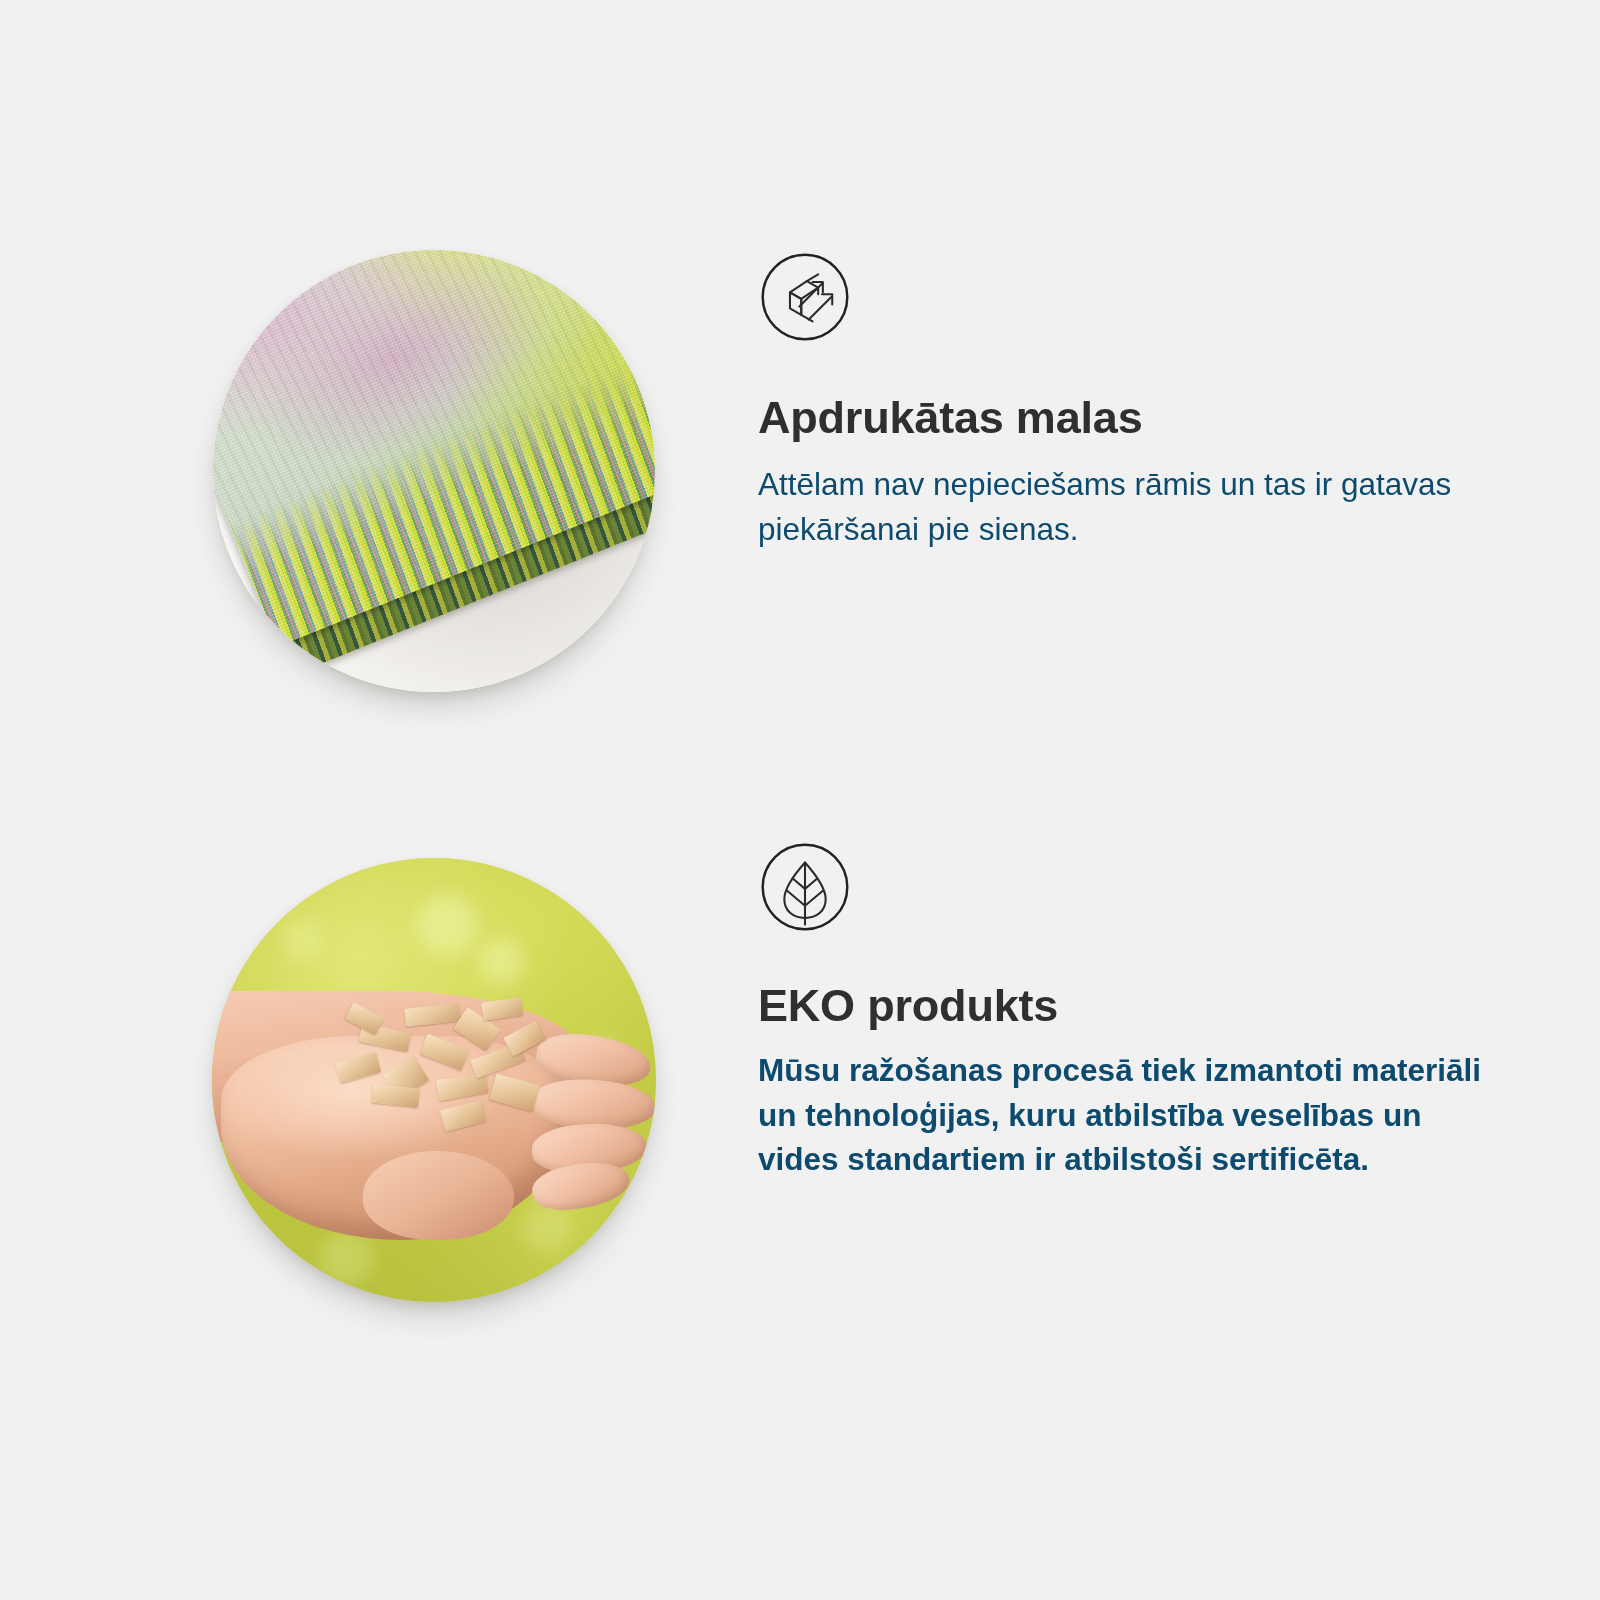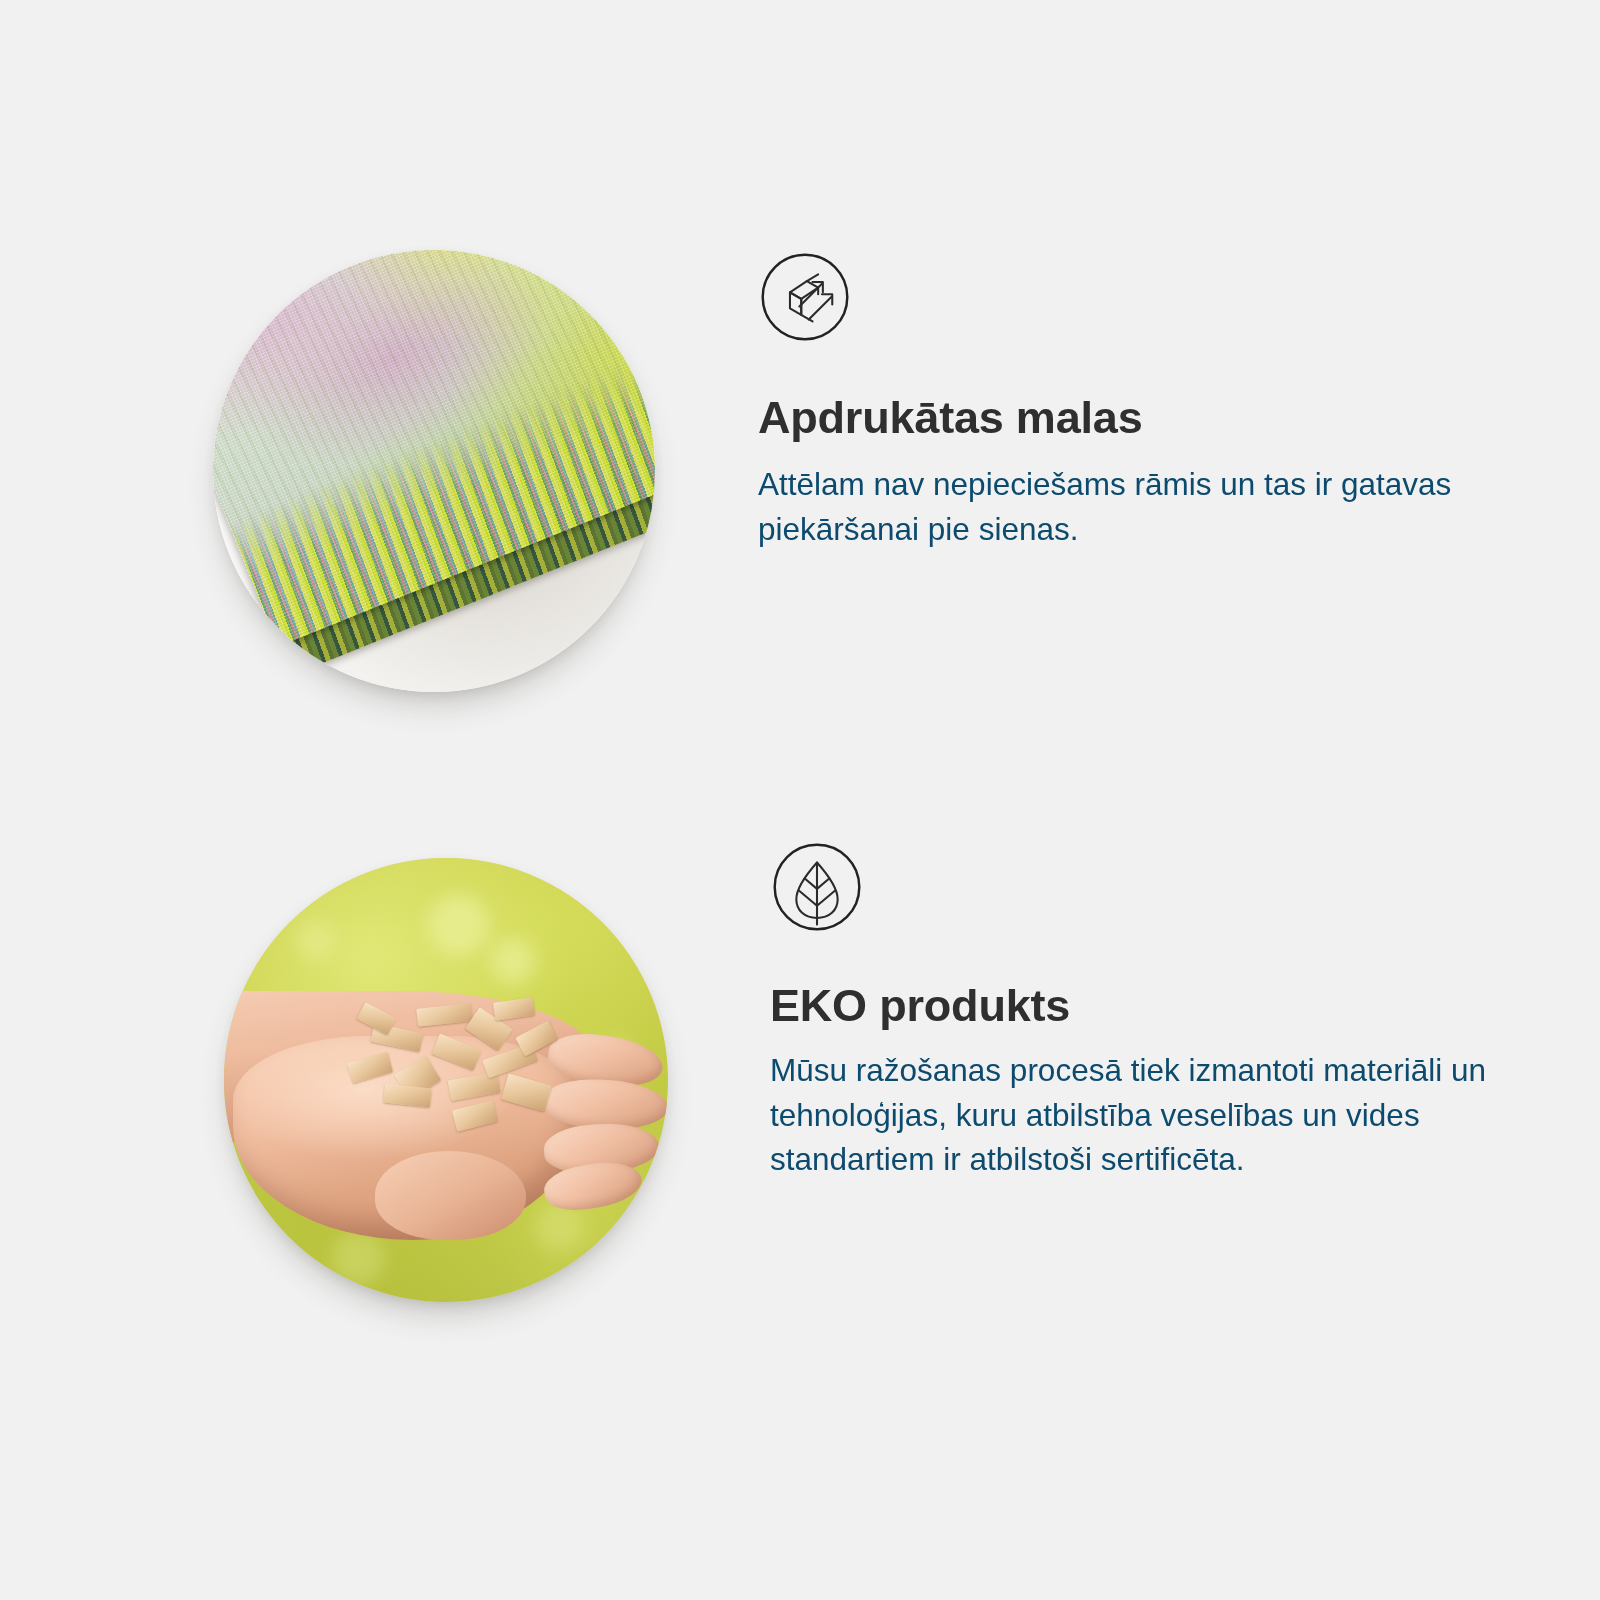--- a/index.html
+++ b/index.html
@@ -22,21 +22,21 @@
   }
 
   
   .feature {
     position: absolute;
     display: flex;
     align-items: flex-start;
     padding-left: 8px;
   }
   #feature-edges { left: 0; top: 250px; width: 1600px; }
-  #feature-eco   { left: 12px; top: 840px; width: 1568px; }
+  #feature-eco   { left: 0; top: 840px; width: 1568px; }
 
   .media-col {
     position: relative;
     width: 740px;
     flex: 0 0 740px;
     display: flex;
     justify-content: flex-start;
   }
   .text-col {
     position: relative;
@@ -264,21 +264,21 @@
     margin-top: 46px;
   }
   .feature-desc {
     margin: 0;
     color: #0c4a6e;
     font-size: 31.5px;
     line-height: 1.42;
     max-width: 730px;
   }
   #feature-edges .feature-desc { margin-top: 18px; }
-  #feature-eco .feature-desc  { margin-top: 16px; }
+  #feature-eco .feature-desc  { margin-top: 16px; font-weight: bold; }
 </style>
 </head>
 <body>
 
 <div class="page">
 
   <section class="feature" id="feature-edges">
 
     <div class="media-col">
       <div class="photo-circle canvas-shot">

